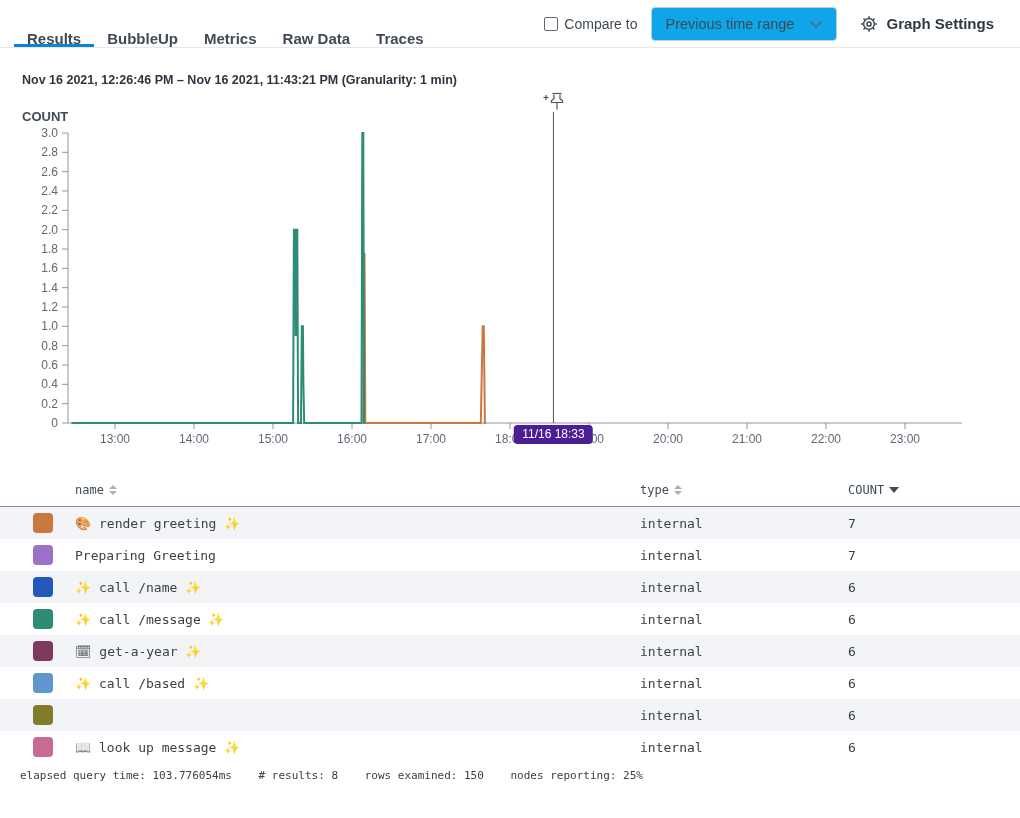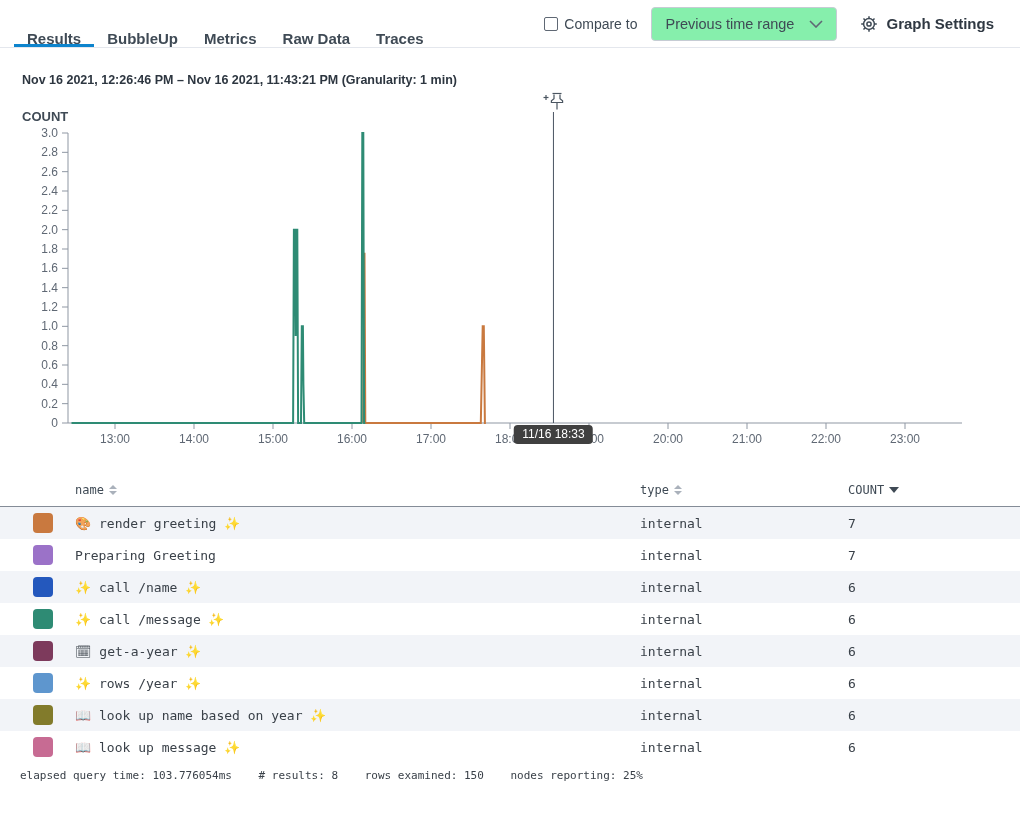--- a/index.html
+++ b/index.html
@@ -6,33 +6,33 @@
   html,body { width:1020px; height:818px; background:#fff; font-family:"Liberation Sans",sans-serif; position:relative; overflow:hidden; }
 
   
   .topbar { position:absolute; top:0; left:0; width:1020px; height:48px; border-bottom:1px solid #e4e7ed; display:flex; align-items:center; background:#fff; }
   .tabs { display:flex; height:100%; margin-left:14px; }
   .tab { padding:0 13px; display:flex; align-items:flex-end; font-size:15px; font-weight:600; color:#3f4a55; position:relative; cursor:pointer; white-space:nowrap; }
   .tab.active::after { content:""; position:absolute; left:0; right:0; bottom:0; height:3px; background:#0d84cd; }
   .topbar-right { margin-left:auto; display:flex; align-items:center; margin-right:26px; }
   .cb { width:14px; height:14px; border:1.5px solid #5f6874; border-radius:2px; background:#fff; display:inline-block; }
   .compare-label { font-size:14px; color:#3f4a55; margin:0 14px 0 6px; }
-  .select-box { width:186px; height:34px; border:1px solid #c6ccd4; border-radius:4px; display:flex; align-items:center; padding:0 13px; background:#86efac; cursor:pointer; }
+  .select-box { width:186px; height:34px; border:1px solid #c6ccd4; border-radius:4px; display:flex; align-items:center; padding:0 13px; background:#0ea5e9; cursor:pointer; }
   .select-value { font-size:14.5px; color:#3f4a55; flex:1; }
   .gear-wrap { margin:0 7px 0 22px; display:flex; align-items:center; }
   .gs-label { font-size:15px; font-weight:700; color:#2f3842; }
 
   
   .date-range { position:absolute; left:22px; top:73px; font-size:12.5px; font-weight:700; color:#2d3640; }
 
   
   .chart-area { position:absolute; left:0; top:88px; width:1020px; height:366px; }
   .chart-title { position:absolute; left:22px; top:21px; font-size:13px; font-weight:700; color:#3f4a55; }
   #chart-svg { position:absolute; left:0; top:0; }
-  .crosshair-tooltip { position:absolute; top:337px; transform:translateX(-50%); background:#404040; color:#fff; font-size:12px; padding:2px 8px 3px; border-radius:4px; white-space:nowrap; z-index:4; }
+  .crosshair-tooltip { position:absolute; top:337px; transform:translateX(-50%); background:#4c1d95; color:#fff; font-size:12px; padding:2px 8px 3px; border-radius:4px; white-space:nowrap; z-index:4; }
   .pin-icon { position:absolute; top:3px; transform:translateX(-50%); z-index:4; cursor:grab; }
 
   
   .results-table { position:absolute; left:0; top:478px; width:1020px; font-family:"DejaVu Sans Mono",monospace; }
   .thead { position:relative; height:29px; border-bottom:1px solid #848c97; font-size:12px; color:#3f4a55; }
   .th { position:absolute; top:5px; display:flex; align-items:center; gap:5px; cursor:pointer; }
   .th-name { left:75px; } .th-type { left:640px; } .th-count { left:848px; }
   .sort-both { display:inline-flex; flex-direction:column; gap:2px; }
   .tri-up { width:0; height:0; border-left:4px solid transparent; border-right:4px solid transparent; border-bottom:4px solid #aab1bb; }
   .tri-dn { width:0; height:0; border-left:4px solid transparent; border-right:4px solid transparent; border-top:4px solid #aab1bb; }
@@ -229,28 +229,27 @@
 
   <div class="trow">
     <span class="swatch" style="background-color: rgb(125, 58, 92);"></span>
     <span class="row-name">🗓 get-a-year ✨</span>
     <span class="row-type">internal</span>
     <span class="row-count">6</span>
   </div>
 
   <div class="trow">
     <span class="swatch" style="background-color: rgb(94, 150, 206);"></span>
-    <span class="row-name">✨ rows /year ✨</span>
+    <span class="row-name">✨ call /based ✨</span>
     <span class="row-type">internal</span>
     <span class="row-count">6</span>
   </div>
 
   <div class="trow">
     <span class="swatch" style="background-color: rgb(130, 123, 43);"></span>
-    <span class="row-name">📖 look up name based on year ✨</span>
     <span class="row-type">internal</span>
     <span class="row-count">6</span>
   </div>
 
   <div class="trow">
     <span class="swatch" style="background-color: rgb(199, 107, 147);"></span>
     <span class="row-name">📖 look up message ✨</span>
     <span class="row-type">internal</span>
     <span class="row-count">6</span>
   </div>

